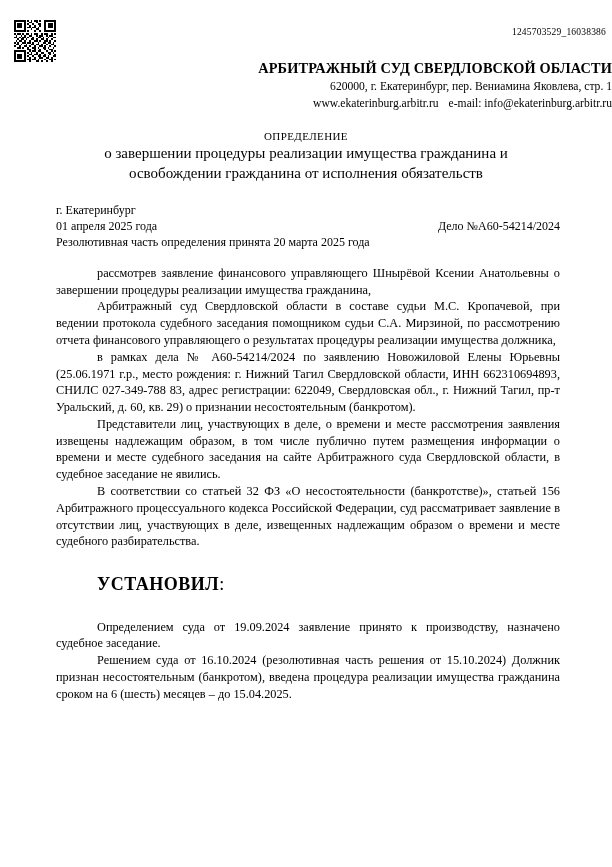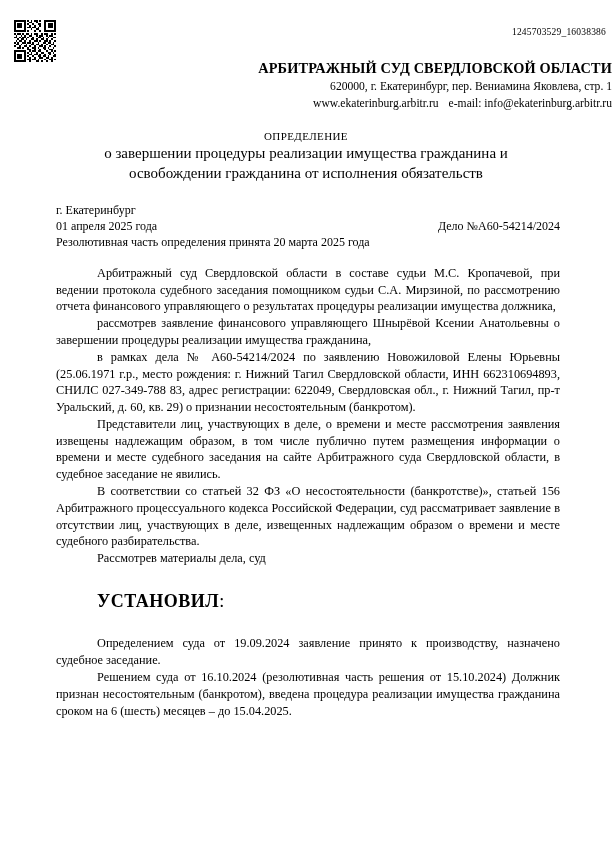--- a/index.html
+++ b/index.html
@@ -322,26 +322,25 @@
     <div class="meta-row">
       <span class="meta-date">01 апреля 2025 года</span>
       <span class="meta-case">Дело №А60-54214/2024</span>
     </div>
     <div class="meta-row">
       <span class="meta-resolution">Резолютивная часть определения принята 20 марта 2025 года</span>
     </div>
   </div>
 
   <div class="body-text">
+    <p>рассмотрев заявление финансового управляющего  Шнырёвой Ксении Анатольевны о завершении процедуры реализации имущества гражданина,</p>
     <p>Арбитражный суд Свердловской области в составе судьи М.С. Кропачевой, при ведении протокола судебного заседания помощником судьи С.А. Мирзиной, по рассмотрению отчета финансового управляющего о результатах процедуры реализации имущества должника,</p>
-    <p>рассмотрев заявление финансового управляющего  Шнырёвой Ксении Анатольевны о завершении процедуры реализации имущества гражданина,</p>
     <p>в рамках дела № А60-54214/2024 по заявлению Новожиловой Елены Юрьевны (25.06.1971 г.р., место рождения: г. Нижний Тагил Свердловской области, ИНН 662310694893, СНИЛС 027-349-788 83, адрес регистрации: 622049, Свердловская обл., г. Нижний Тагил, пр-т Уральский, д. 60, кв. 29) о признании несостоятельным (банкротом).</p>
     <p>Представители лиц, участвующих в деле, о времени и месте рассмотрения заявления извещены надлежащим образом, в том числе публично путем размещения информации о времени и месте судебного заседания на сайте Арбитражного суда Свердловской области, в судебное заседание не явились.</p>
     <p>В соответствии со статьей 32 ФЗ «О несостоятельности (банкротстве)», статьей 156 Арбитражного процессуального кодекса Российской Федерации, суд рассматривает заявление в отсутствии лиц, участвующих в деле, извещенных надлежащим образом о времени и месте судебного разбирательства.</p>
-    <p>Рассмотрев материалы дела, суд</p>
 
     <p class="section-heading"><span>УСТАНОВИЛ</span><span class="colon">:</span></p>
 
     <p>Определением суда от 19.09.2024 заявление принято к производству, назначено судебное заседание.</p>
     <p>Решением суда от   16.10.2024 (резолютивная часть решения от 15.10.2024) Должник признан несостоятельным (банкротом), введена процедура реализации имущества гражданина сроком на 6 (шесть) месяцев – до 15.04.2025.</p>
   </div>
 
 </div>
 
 </body></html>

